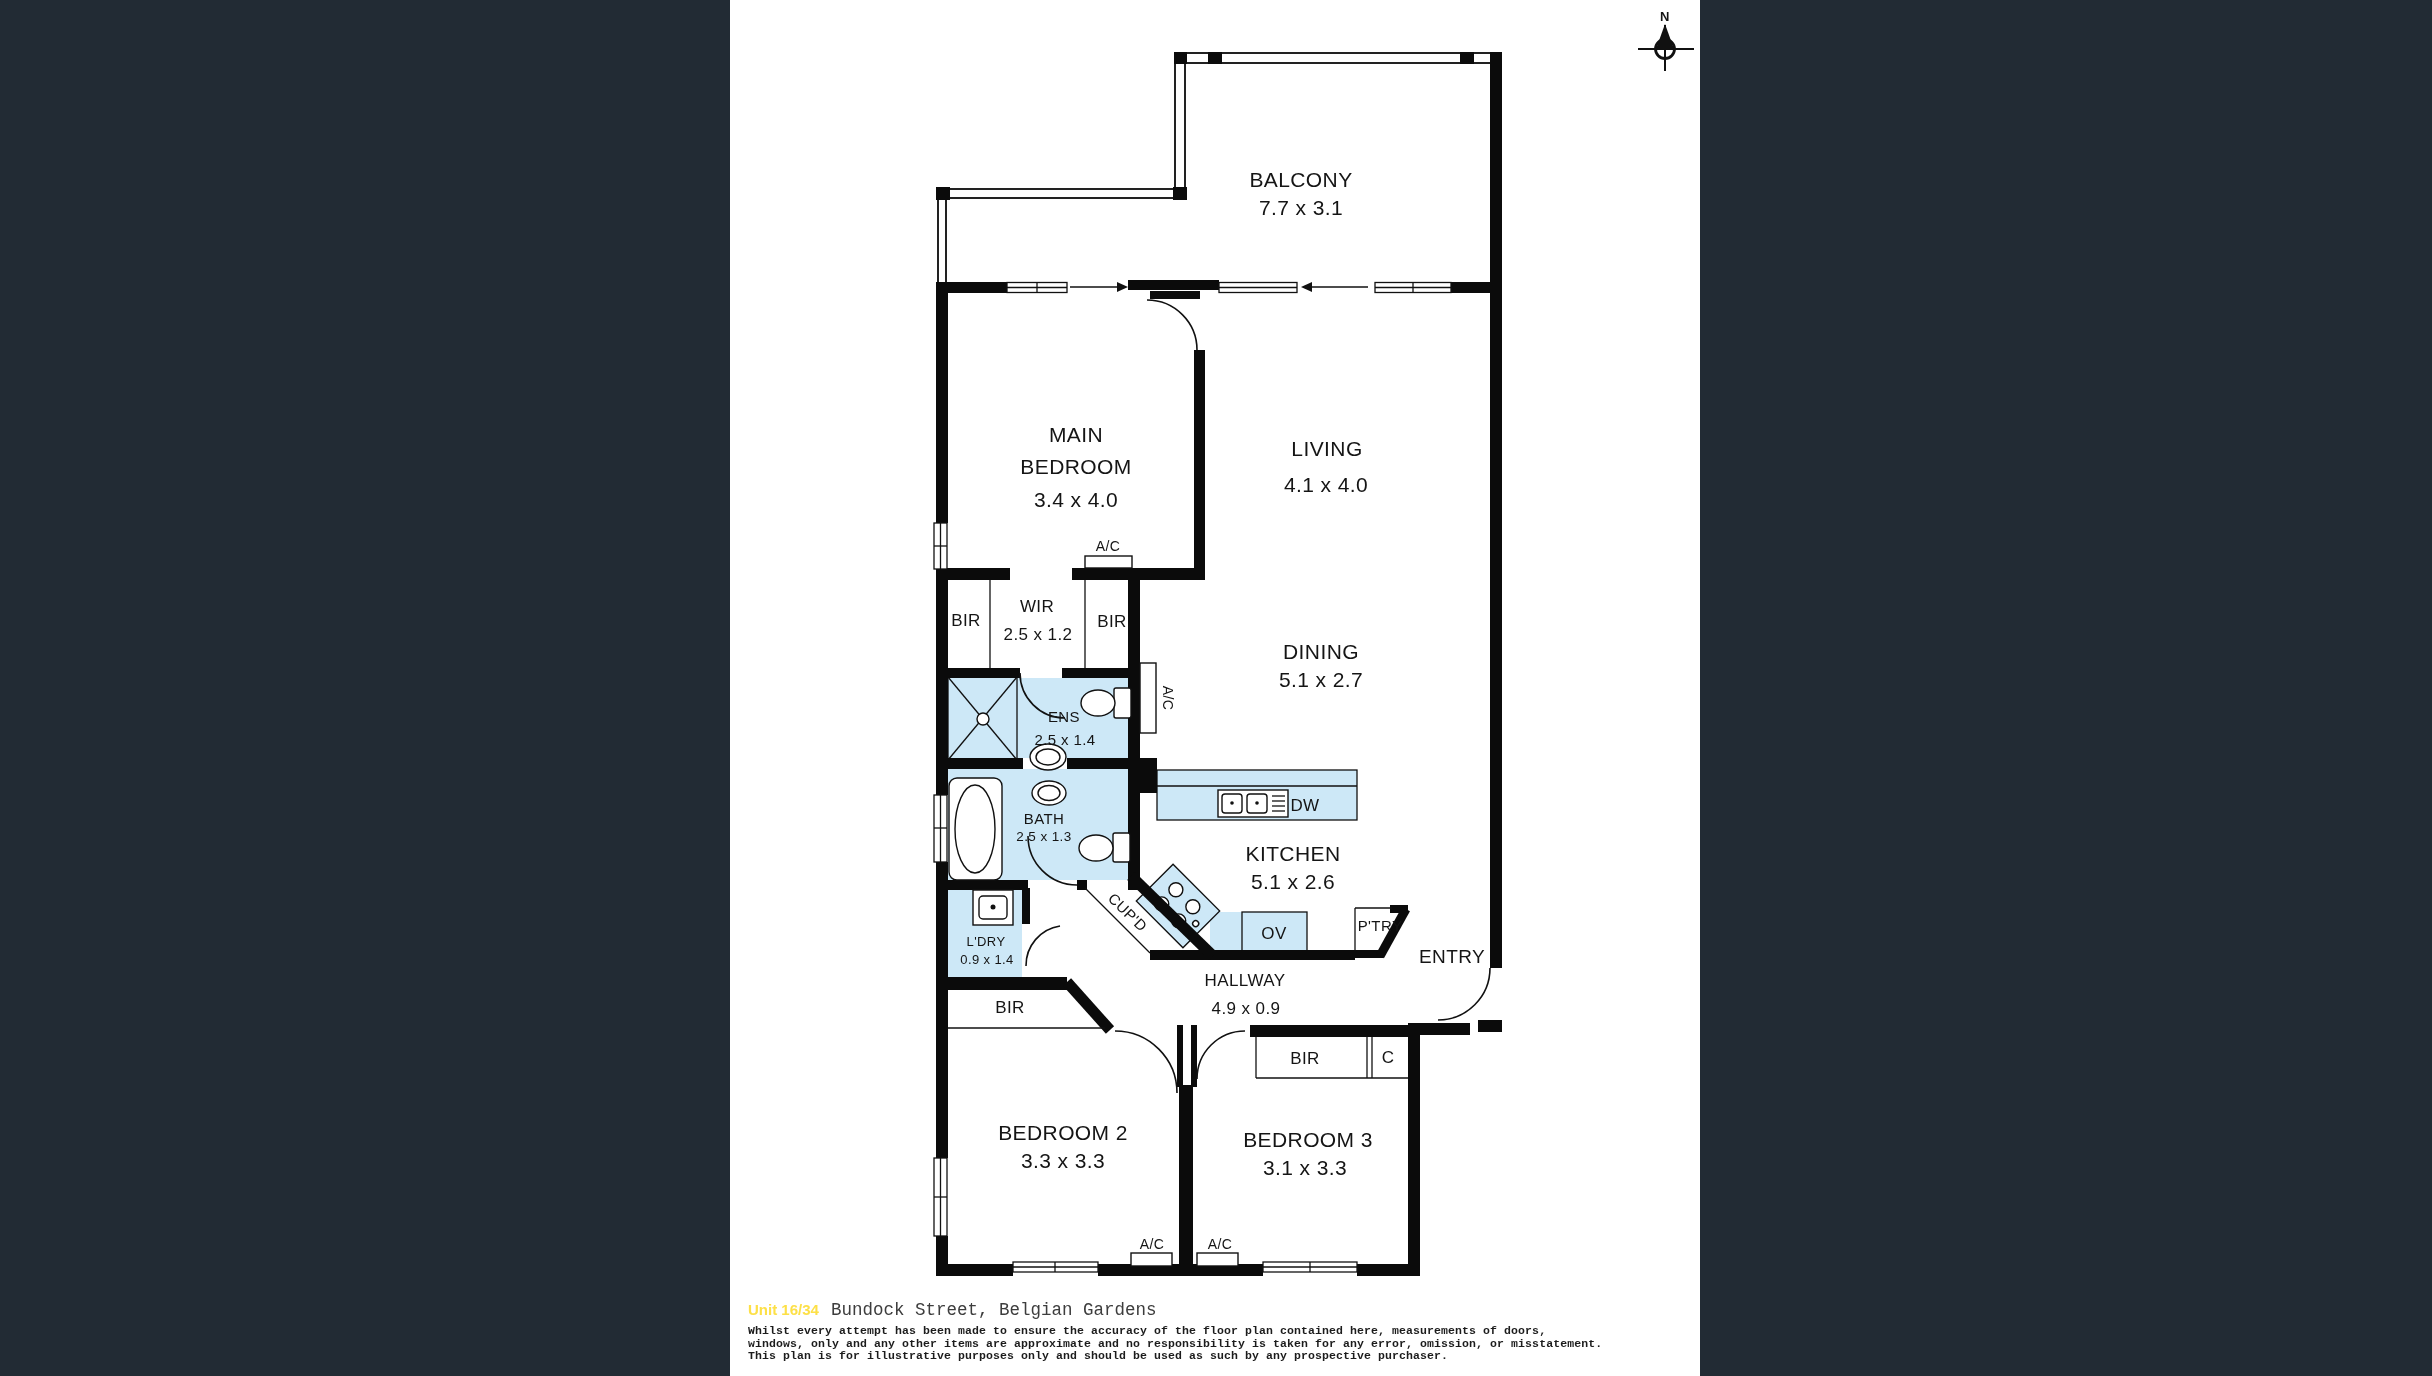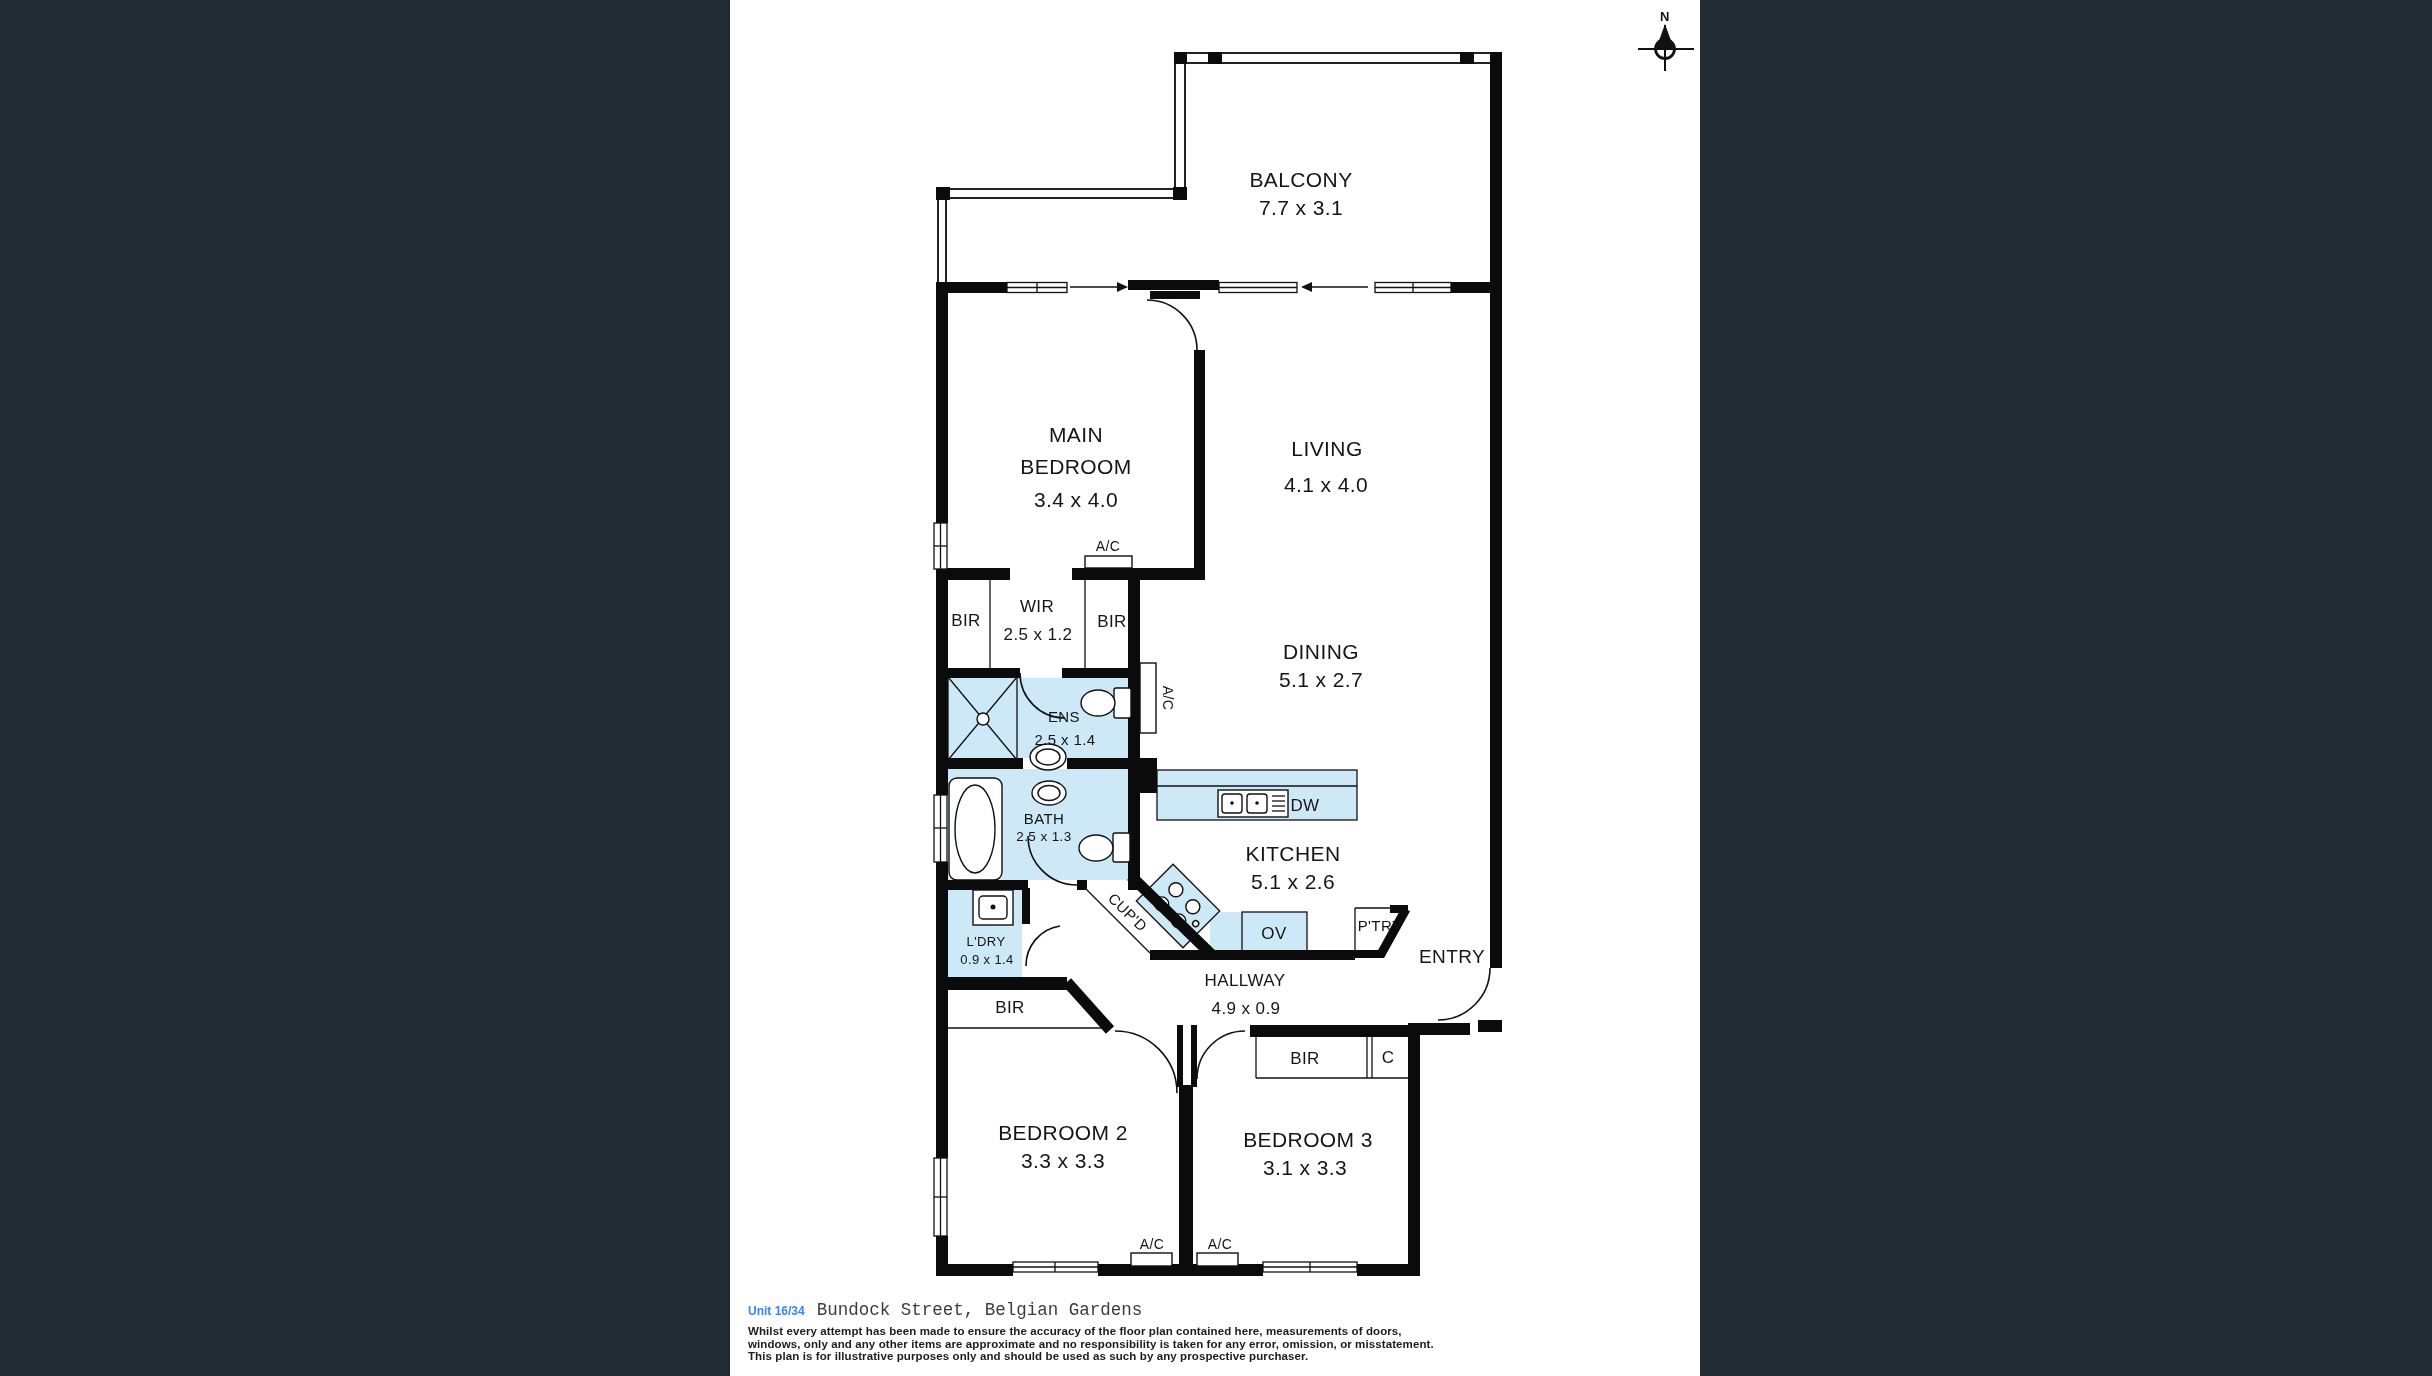--- a/index.html
+++ b/index.html
@@ -26,24 +26,24 @@
   .rail  { stroke:#222; stroke-width:2; fill:none; }
   .wet-o { fill:var(--wet); stroke:#111; stroke-width:1.3; }
   .wet-n { fill:var(--wet); }
   .fix   { fill:#ffffff; stroke:#111; stroke-width:1.4; }
   .door  { stroke:#111; stroke-width:1.6; fill:none; }
   .win   { fill:#ffffff; stroke:#111; stroke-width:1.3; }
   .arr   { stroke:#111; stroke-width:1.5; }
 
   .footer { position:absolute; left:748px; top:1300px; width:560px; }
   .footer-title { display:flex; align-items:baseline; gap:12px; white-space:nowrap; }
-  .unit { font-weight:bold; font-size:12px; color:#3b82f6; }
+  .unit { font-weight:bold; font-size:15px; color:#fde047; }
   .addr { font-size:17.5px; color:#3d3d3d;font-family:Liberation Mono, monospace; }
   .disc { margin-top:5px; font-size:11.5px; font-weight:bold; color:#1c1c1c;
-          line-height:12.6px; letter-spacing:0.1px; white-space:nowrap; }
+          line-height:12.6px; letter-spacing:0.1px; white-space:nowrap;font-family:Liberation Mono, monospace; }
 </style>
 </head>
 <body>
 
 <div class="stage">
   <div class="paper"></div>
 
   <svg class="plan" viewBox="0 0 2432 1376">
 
     <g>

